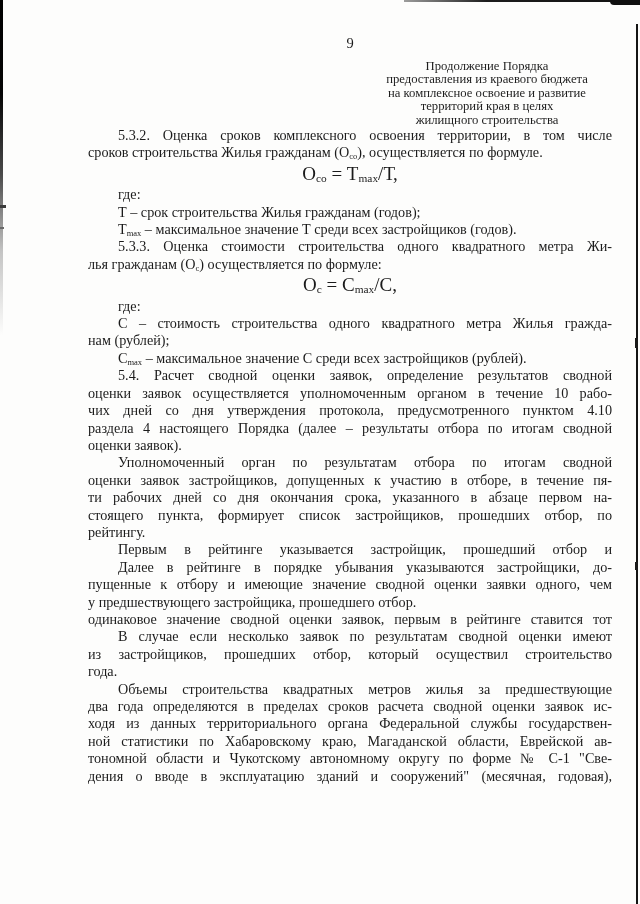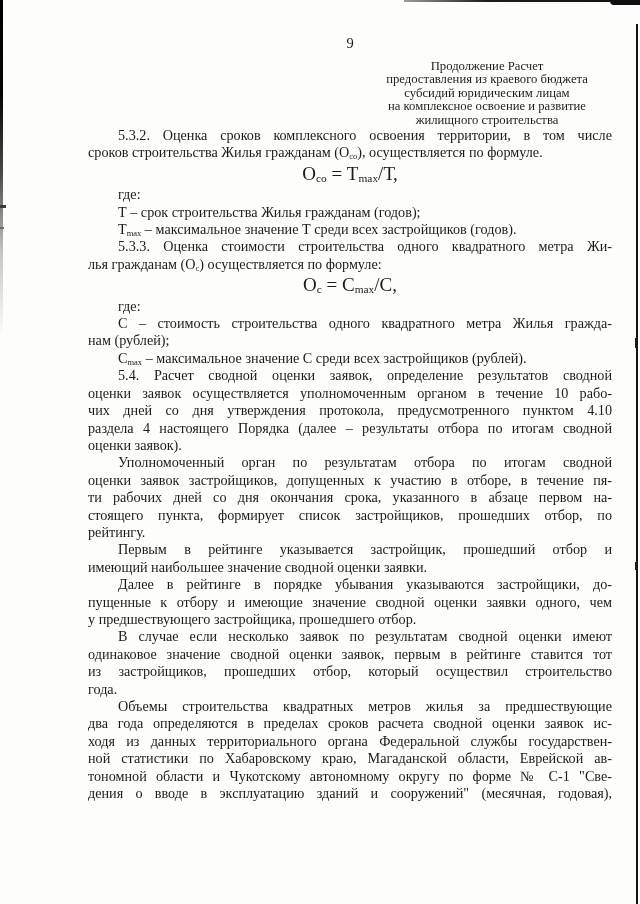--- a/index.html
+++ b/index.html
@@ -58,24 +58,24 @@
 <div class="tick-b"></div>
 <div class="edge-top"></div>
 <div class="corner-tr"></div>
 <div class="edge-right"></div>
 <div class="nub-a"></div>
 <div class="nub-b"></div>
 
 <div class="pagenum">9</div>
 
 <div class="doc-header" id="docHeader">
-    <div class="hln">Продолжение Расчет</div>
+    <div class="hln">Продолжение Порядка</div>
     <div class="hln">предоставления из краевого бюджета</div>
-    <div class="hln">субсидий юридическим лицам</div>
     <div class="hln">на комплексное освоение и развитие</div>
+    <div class="hln">территорий края в целях</div>
     <div class="hln">жилищного строительства</div>
   </div>
 
 <div class="doc-body" id="docBody">
     <div>
       <div class="ln just ind">5.3.2. Оценка сроков комплексного освоения территории, в том числе</div>
       <div class="ln">сроков строительства Жилья гражданам (О<sub>со</sub>), осуществляется по формуле.</div>
     </div>
     <div class="formula">О<sub>со</sub> = Т<sub>max</sub>/Т,</div>
     <div>
@@ -111,30 +111,29 @@
     </div>
     <div>
       <div class="ln just ind">Уполномоченный орган по результатам отбора по итогам сводной</div>
       <div class="ln just">оценки заявок застройщиков, допущенных к участию в отборе, в течение пя-</div>
       <div class="ln just">ти рабочих дней со дня окончания срока, указанного в абзаце первом на-</div>
       <div class="ln just">стоящего пункта, формирует список застройщиков, прошедших отбор, по</div>
       <div class="ln">рейтингу.</div>
     </div>
     <div>
       <div class="ln just ind">Первым в рейтинге указывается застройщик, прошедший отбор и</div>
-      <div class="ln">имеющий наибольшее значение сводной оценки заявки.</div>
     </div>
     <div>
       <div class="ln just ind">Далее в рейтинге в порядке убывания указываются застройщики, до-</div>
       <div class="ln just">пущенные к отбору и имеющие значение сводной оценки заявки одного, чем</div>
       <div class="ln">у предшествующего застройщика, прошедшего отбор.</div>
     </div>
     <div>
+      <div class="ln just">одинаковое значение сводной оценки заявок, первым в рейтинге ставится тот</div>
       <div class="ln just ind">В случае если несколько заявок по результатам сводной оценки имеют</div>
-      <div class="ln just">одинаковое значение сводной оценки заявок, первым в рейтинге ставится тот</div>
       <div class="ln just">из застройщиков, прошедших отбор, который осуществил строительство</div>
       <div class="ln">года.</div>
     </div>
     <div>
       <div class="ln just ind">Объемы строительства квадратных метров жилья за предшествующие</div>
       <div class="ln just">два года определяются в пределах сроков расчета сводной оценки заявок ис-</div>
       <div class="ln just">ходя из данных территориального органа Федеральной службы государствен-</div>
       <div class="ln just">ной статистики по Хабаровскому краю, Магаданской области, Еврейской ав-</div>
       <div class="ln just">тономной области и Чукотскому автономному округу по форме № С-1 "Све-</div>
       <div class="ln just">дения о вводе в эксплуатацию зданий и сооружений" (месячная, годовая),</div>

